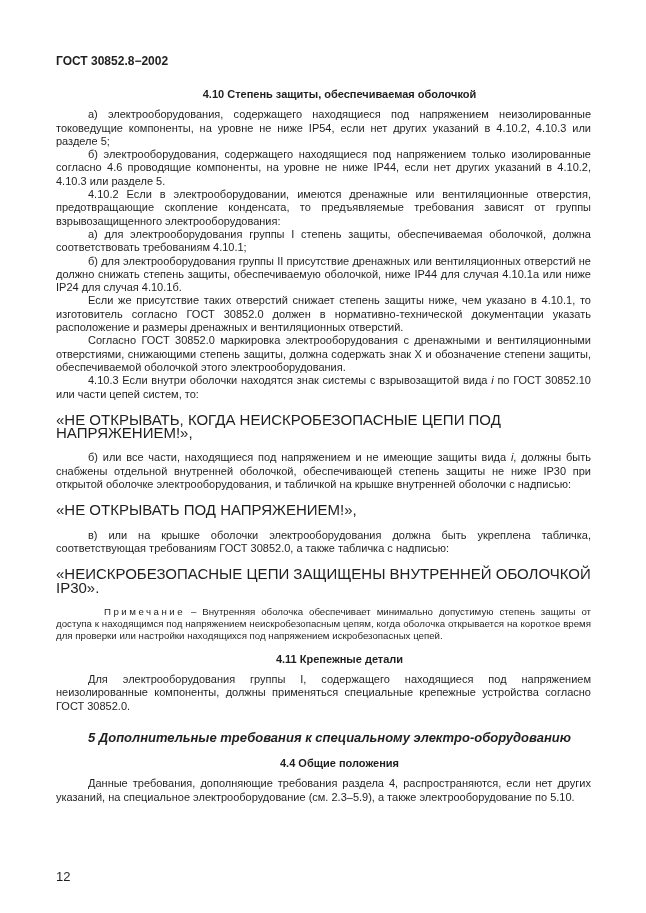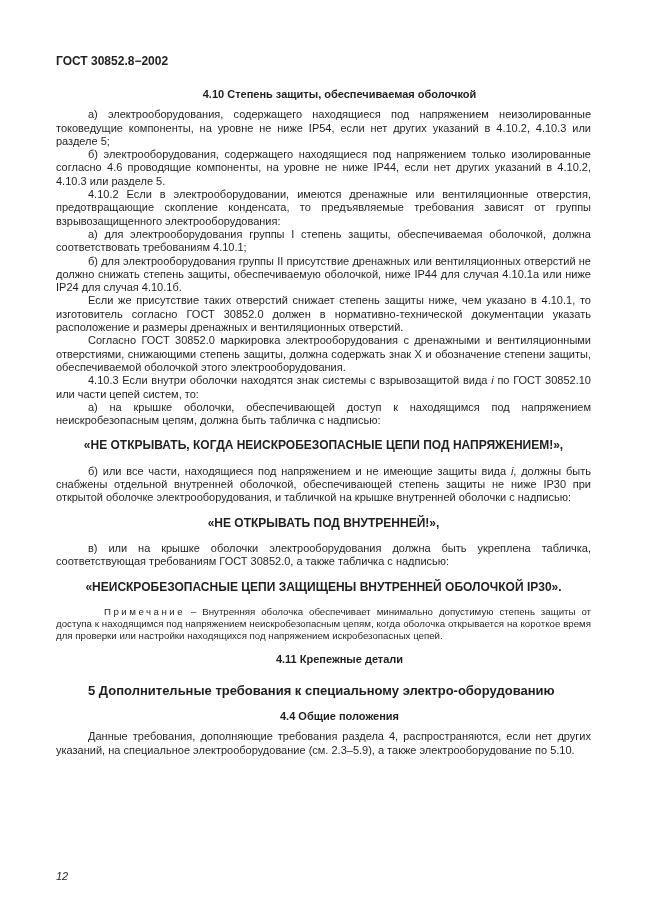--- a/index.html
+++ b/index.html
@@ -31,54 +31,52 @@
     margin: 11px 0 7px 0;
     text-indent: 32px;
     text-align: center;
   }
   .h1 {
     font-size: 13px;
     font-weight: bold;
     line-height: 16px;
     margin: 17px 0 9px 0;
     text-indent: 32px;
+    font-style: italic;
   }
   p.body {
     font-size: 11px;
     line-height: 13.3px;
     margin: 0;
     text-align: justify;
     text-indent: 32px;
   }
   p.quote {
-    font-size: 12px;
+    font-size: 15px;
     line-height: 13.3px;
     margin: 12px 0 12px 0;
-    text-align: center;
     text-indent: 0;
-    font-weight: bold;
   }
   p.note {
     font-size: 9.7px;
     line-height: 12px;
     margin: 11px 0 10px 0;
     text-align: justify;
     text-indent: 32px;
   }
   .note-label {
     letter-spacing: 2.5px;
     padding-left: 16px;
   }
   .page-number {
     position: absolute;
     left: 56px;
     bottom: 30px;
-    font-size: 11px;
+    font-size: 13px;
     line-height: 13px;
-    font-style: italic;
   }
   i { font-style: italic; }
 </style>
 </head>
 <body>
 
 <div class="page">
 
   <div class="doc-header">ГОСТ 30852.8−2002</div>
 
@@ -87,35 +85,35 @@
   <p class="body">а) электрооборудования, содержащего находящиеся под напряжением неизолированные токоведущие компоненты, на уровне не ниже IP54, если нет других указаний в 4.10.2, 4.10.3 или разделе 5;</p>
   <p class="body">б) электрооборудования, содержащего находящиеся под напряжением только изолированные согласно 4.6 проводящие компоненты, на уровне не ниже IP44, если нет других указаний в 4.10.2, 4.10.3 или разделе 5.</p>
   <p class="body">4.10.2 Если в электрооборудовании, имеются дренажные или вентиляционные отверстия, предотвращающие скопление конденсата, то предъявляемые требования зависят от группы взрывозащищенного электрооборудования:</p>
   <p class="body">а) для электрооборудования группы I степень защиты, обеспечиваемая оболочкой, должна соответствовать требованиям 4.10.1;</p>
   <p class="body">б) для электрооборудования группы II присутствие дренажных или вентиляционных отверстий не должно снижать степень защиты, обеспечиваемую оболочкой, ниже IP44 для случая 4.10.1а или ниже IP24 для случая 4.10.1б.</p>
   <p class="body">Если же присутствие таких отверстий снижает степень защиты ниже, чем указано в 4.10.1, то изготовитель согласно ГОСТ 30852.0 должен в нормативно-технической документации указать расположение и размеры дренажных и вентиляционных отверстий.</p>
   <p class="body">Согласно ГОСТ 30852.0 маркировка электрооборудования с дренажными и вентиляционными отверстиями, снижающими степень защиты, должна содержать знак Х и обозначение степени защиты, обеспечиваемой оболочкой этого электрооборудования.</p>
 
   <p class="body"><span>4.10.3 Если внутри оболочки находятся знак системы с взрывозащитой вида </span><i>i</i><span> по ГОСТ 30852.10 или части цепей систем, то:</span></p>
 
-  <p class="body">а) на крышке оболочки, обеспечивающей доступ к находящимся под напряжением неискробезопасным цепям, должна быть табличка с надписью:</p>
 
   <p class="quote">«НЕ ОТКРЫВАТЬ, КОГДА НЕИСКРОБЕЗОПАСНЫЕ ЦЕПИ ПОД НАПРЯЖЕНИЕМ!»,</p>
 
   <p class="body"><span>б) или все части, находящиеся под напряжением и не имеющие защиты вида </span><i>i</i><span>, должны быть снабжены отдельной внутренней оболочкой, обеспечивающей степень защиты не ниже IP30 при открытой оболочке электрооборудования, и табличкой на крышке внутренней оболочки с надписью:</span></p>
 
-  <p class="quote">«НЕ ОТКРЫВАТЬ ПОД ВНУТРЕННЕЙ!»,</p>
+  <p class="quote">«НЕ ОТКРЫВАТЬ ПОД НАПРЯЖЕНИЕМ!»,</p>
 
   <p class="body">в) или на крышке оболочки электрооборудования должна быть укреплена табличка, соответствующая требованиям ГОСТ 30852.0, а также табличка с надписью:</p>
 
   <p class="quote">«НЕИСКРОБЕЗОПАСНЫЕ ЦЕПИ ЗАЩИЩЕНЫ ВНУТРЕННЕЙ ОБОЛОЧКОЙ IP30».</p>
 
   <p class="note"><span class="note-label">Примечание</span><span> – Внутренняя оболочка обеспечивает минимально допустимую степень защиты от доступа к находящимся под напряжением неискробезопасным цепям, когда оболочка открывается на короткое время для проверки или настройки находящихся под напряжением искробезопасных цепей.</span></p>
 
   <div class="h2">4.11 Крепежные детали</div>
+  <p class="body">Для электрооборудования группы I, содержащего находящиеся под напряжением неизолированные компоненты, должны применяться специальные крепежные устройства согласно ГОСТ 30852.0.</p>
 
   <div class="h1">5 Дополнительные требования к специальному электро-оборудованию</div>
   <div class="h2">4.4 Общие положения</div>
   <p class="body">Данные требования, дополняющие требования раздела 4, распространяются, если нет других указаний, на специальное электрооборудование (см. 2.3–5.9), а также электрооборудование по 5.10.</p>
 
   <div class="page-number">12</div>
 
 </div>
 
 </body></html>

